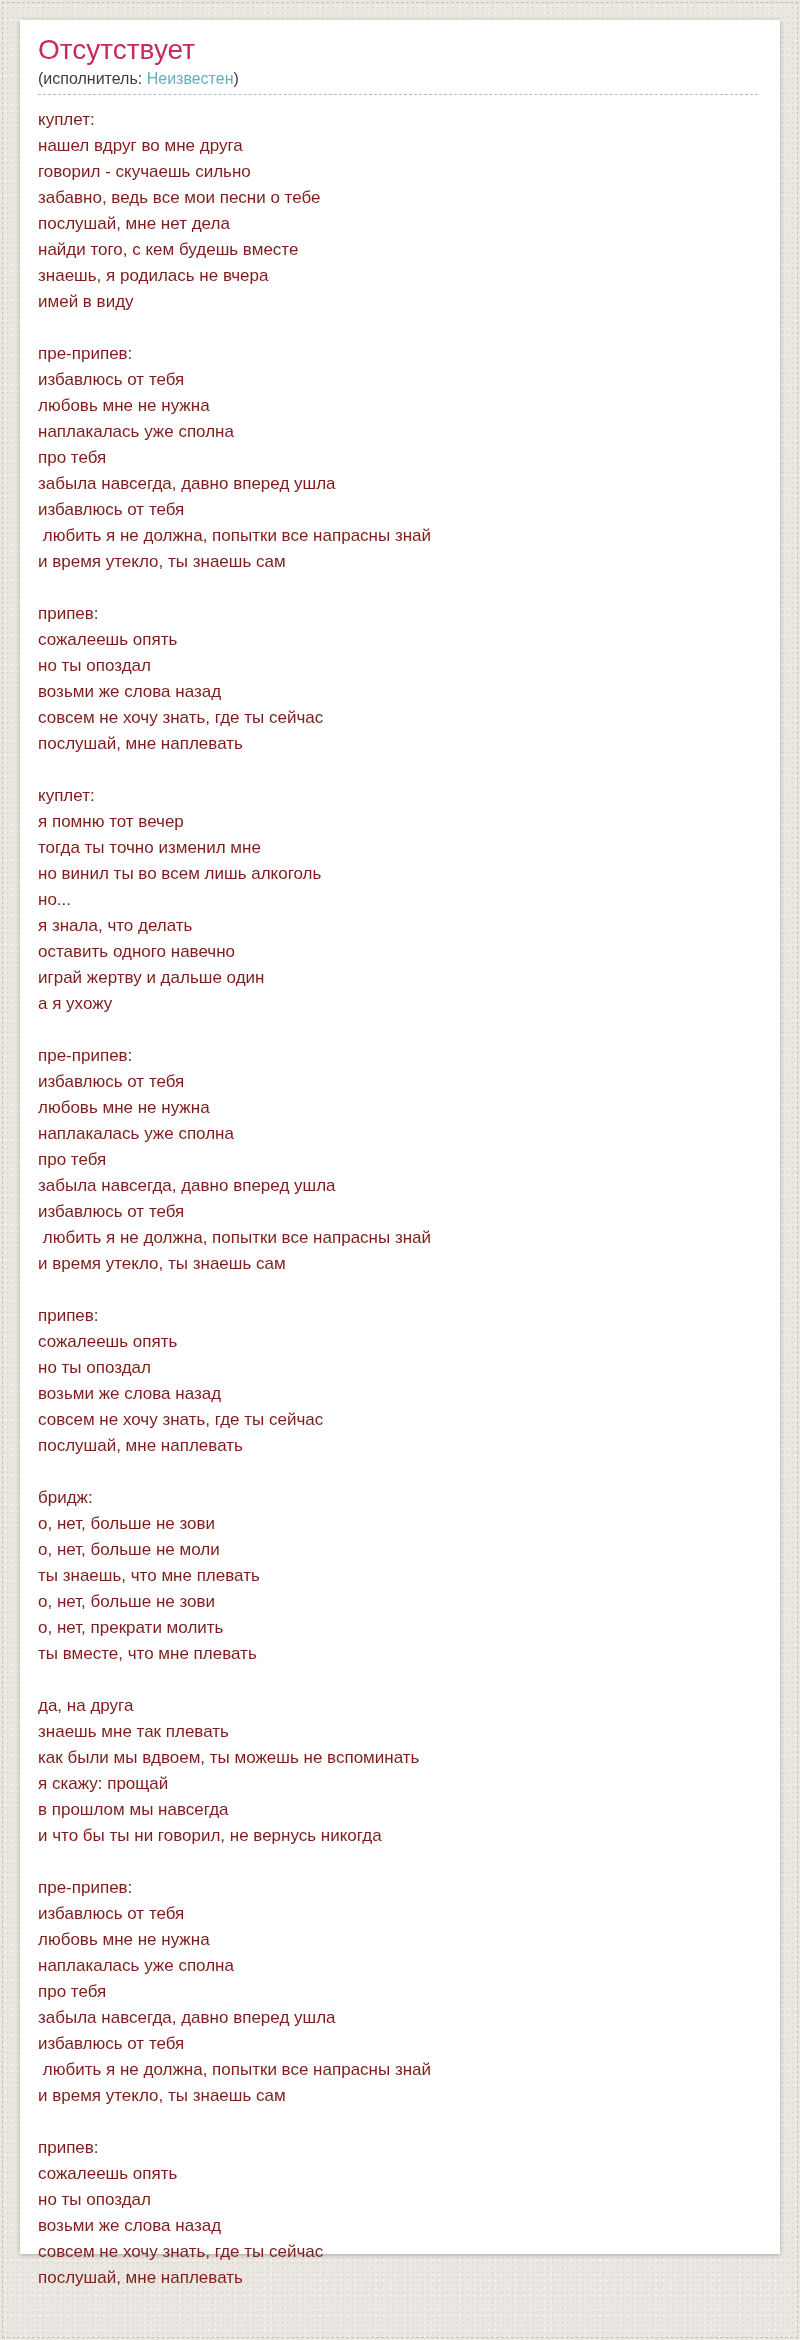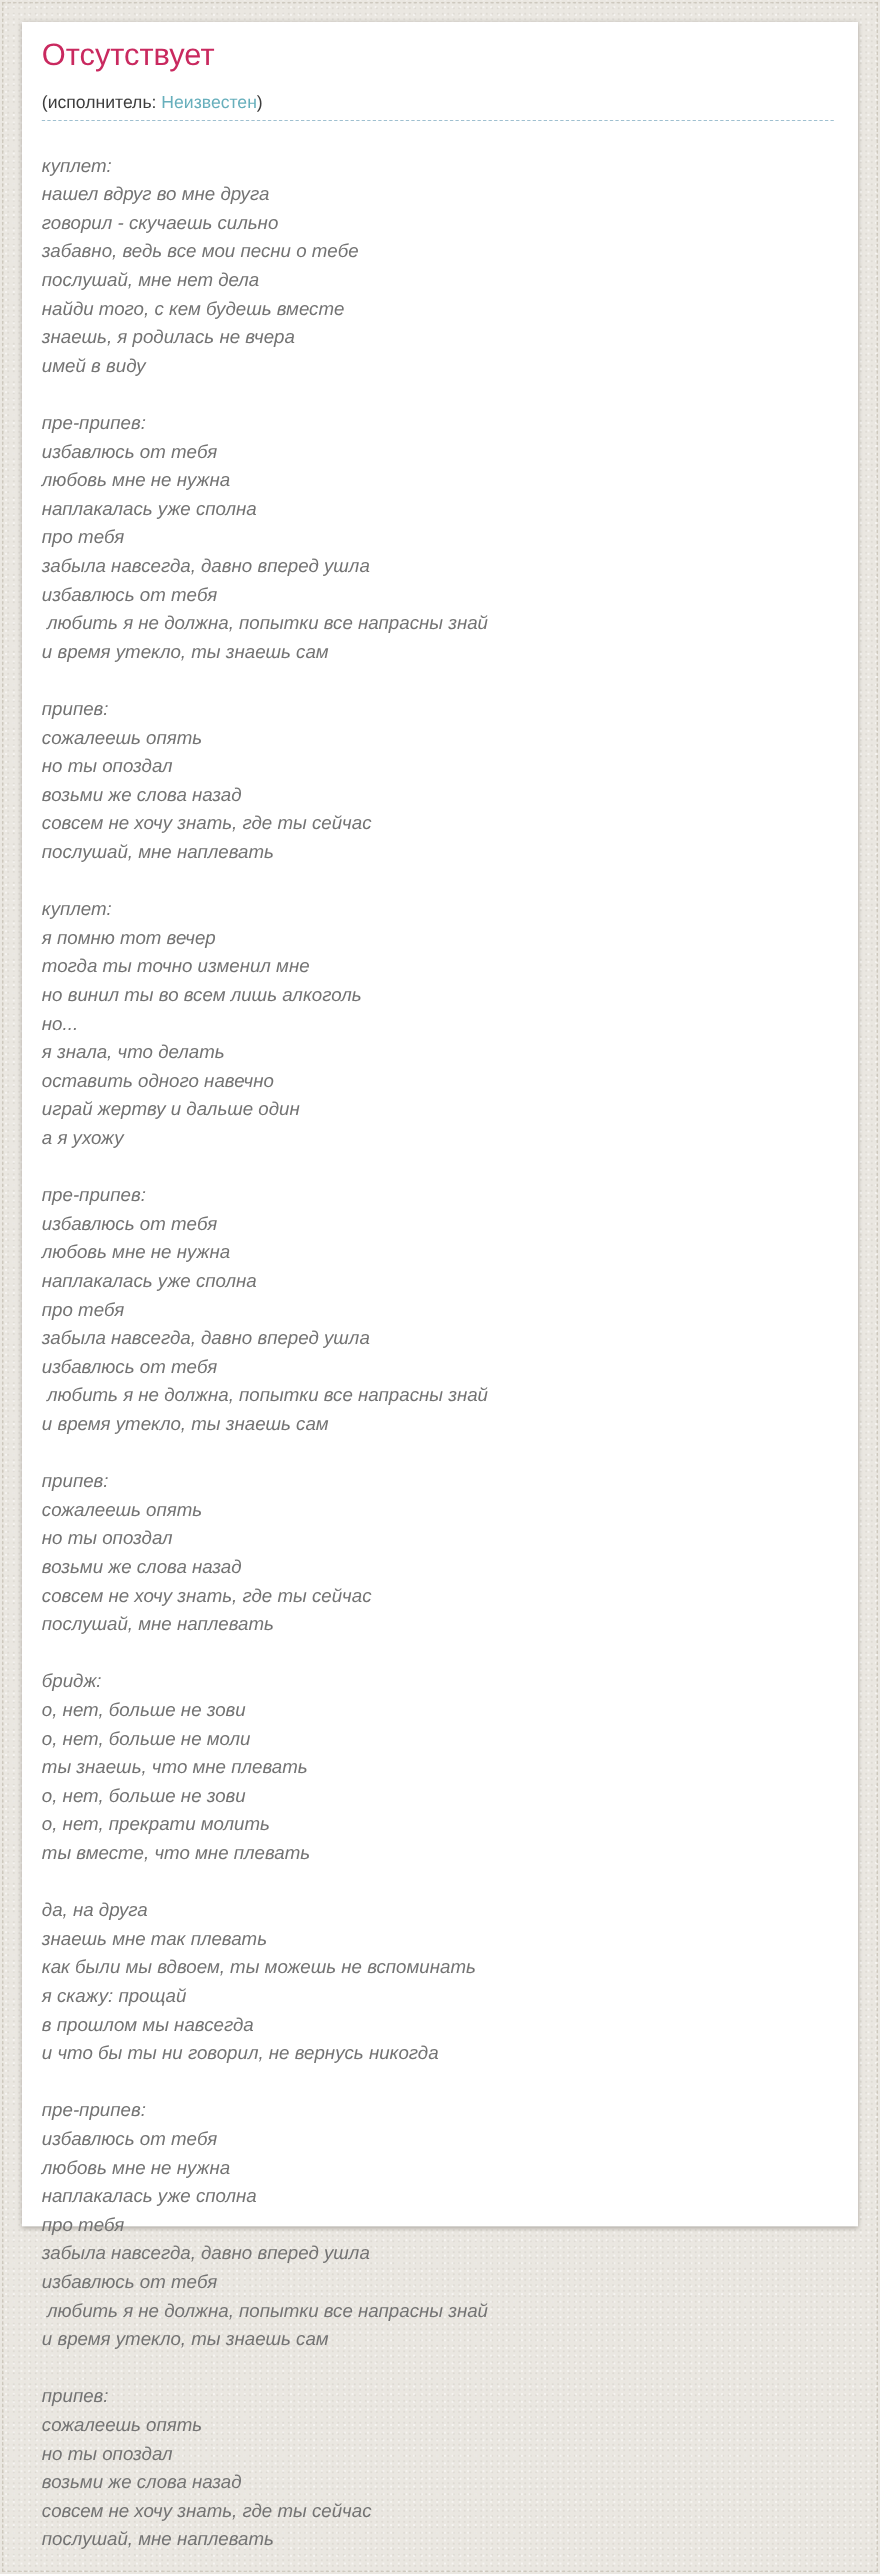--- a/index.html
+++ b/index.html
@@ -22,52 +22,51 @@
     position: absolute;
     left: 2px; top: 2px; right: 2px; bottom: 2px;
     border: 1px dashed #c8c2b6;
     pointer-events: none;
   }
   .card {
     position: absolute;
     left: 20px;
     top: 20px;
     width: 760px;
-    height: 2004px;
+    height: 2234px;
     background: #ffffff;
     box-shadow: 0 1px 4px rgba(90, 85, 75, 0.45);
     box-sizing: border-box;
     padding: 13px 22px 28px 18px;
   }
   h1.song-title {
     margin: 0;
     font-size: 28px;
     line-height: 34px;
     font-weight: 400;
     color: #c9295f;
   }
   .artist-row {
-    margin-top: 17px;
+    margin-top: 2px;
     font-size: 16px;
     line-height: 20px;
     color: #3d3d3d;
     padding-bottom: 5px;
     border-bottom: 1px dashed #9fc0d0;
   }
   .artist-row a {
     color: #67afbc;
     text-decoration: none;
     cursor: pointer;
   }
   .lyrics {
-    margin-top: 28px;
+    margin-top: 12px;
     font-size: 17px;
     line-height: 26px;
-    color: #737373;
-    font-style: italic;
+    color: #7f1d1d;
   }
   .lyrics p {
     margin: 0 0 26px 0;
     white-space: pre-wrap;
   }
   .lyrics p:last-child {
     margin-bottom: 0;
   }
 </style>
 </head>

